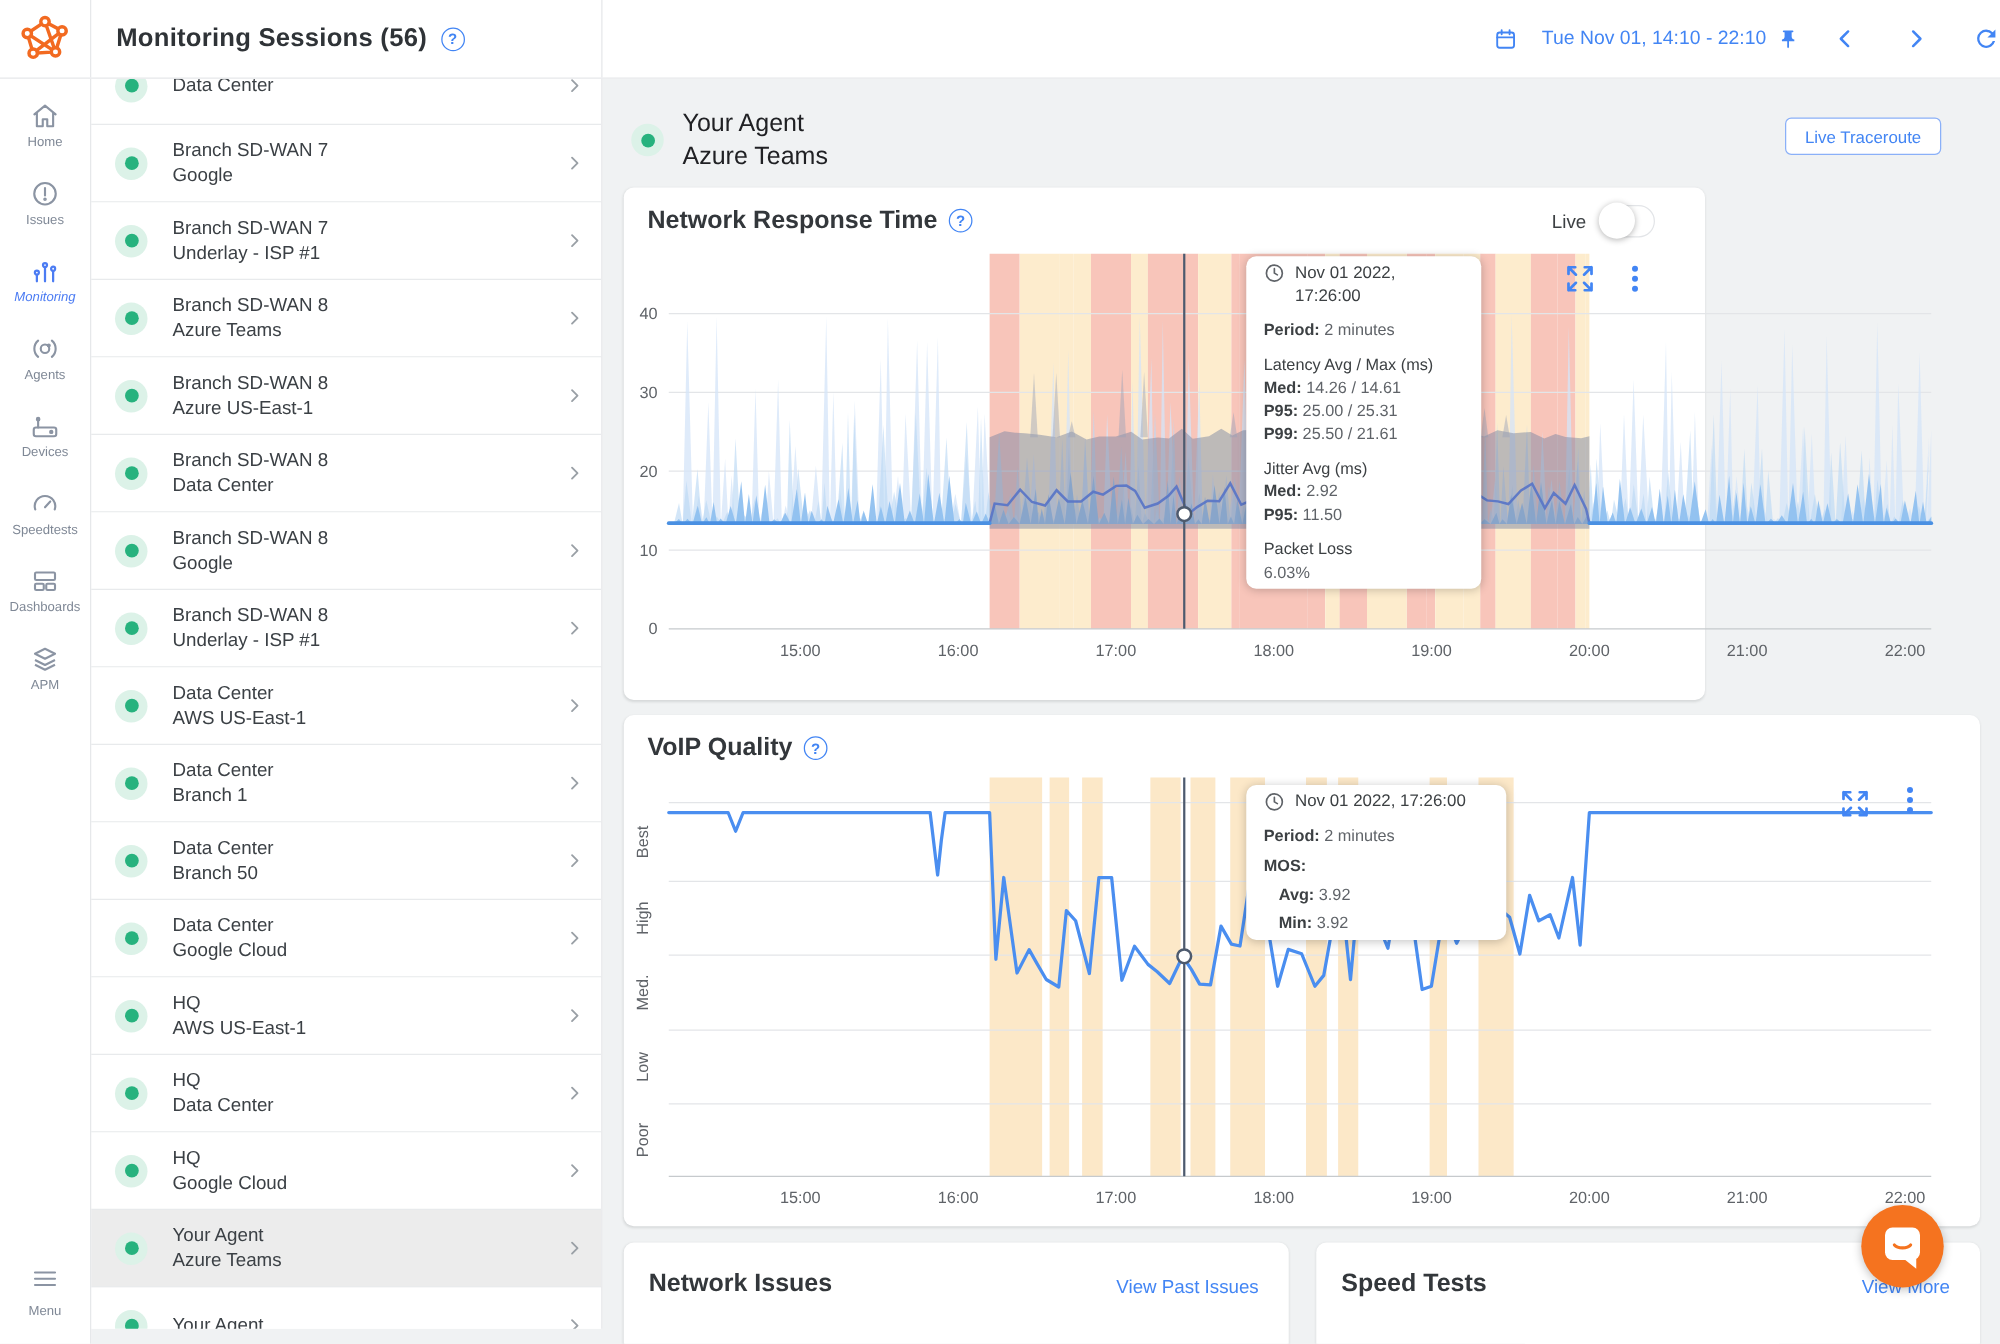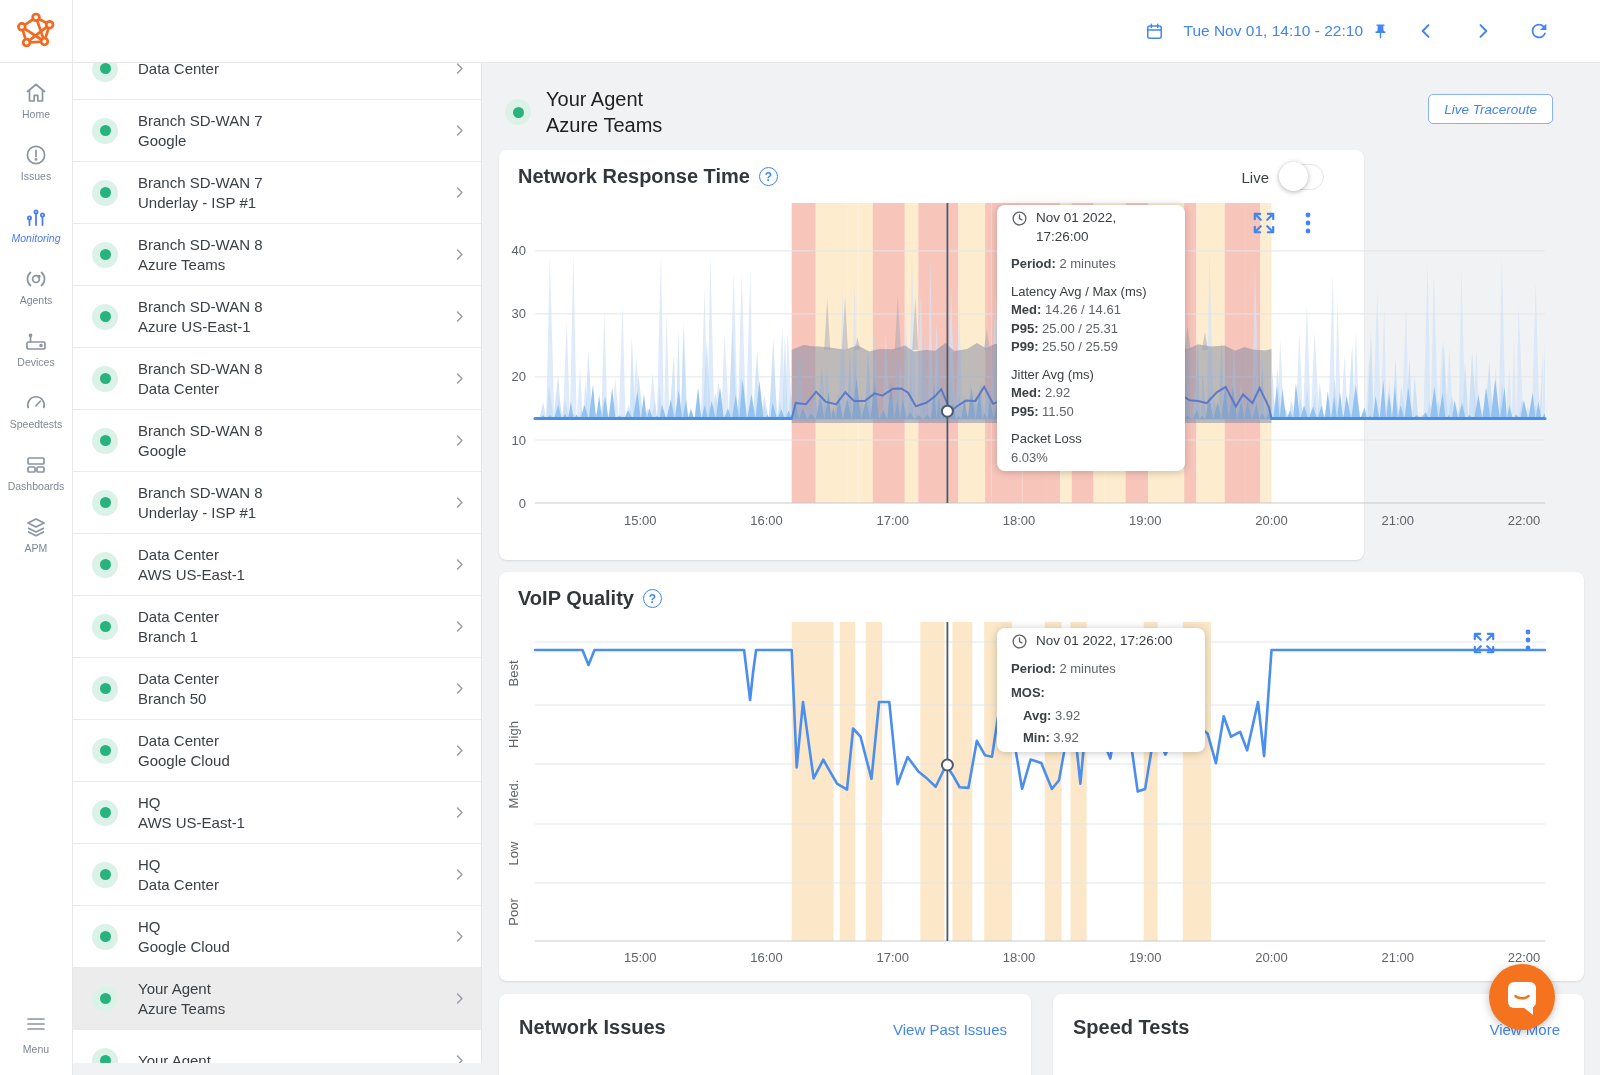--- a/index.html
+++ b/index.html
@@ -7,21 +7,21 @@
        font-family:"Liberation Sans","DejaVu Sans",sans-serif;color:#3b4045;}
   
   .topbar{position:absolute;left:0;top:0;width:1600px;height:62px;background:#fff;
           border-bottom:1px solid #e6e8ea;display:flex;align-items:center;z-index:20;}
   .logo-cell{width:72px;height:62px;border-right:1px solid #e6e8ea;display:flex;align-items:center;justify-content:center;flex:none;}
   .panel-head{width:409px;height:62px;border-right:1px solid #e6e8ea;display:flex;align-items:center;gap:11px;padding-left:20px;box-sizing:border-box;flex:none;}
   .panel-head h1{font-size:20.5px;font-weight:600;color:#2f3337;margin:0;letter-spacing:.2px;}
   .help{width:19px;height:19px;border:1.5px solid #4285f4;border-radius:50%;color:#4285f4;
         display:inline-flex;align-items:center;justify-content:center;font-size:12px;font-weight:700;flex:none;box-sizing:border-box;}
   .help::after{content:"?";}
-  .date-cluster{margin-left:auto;display:flex;align-items:center;gap:19px;padding-right:50px;color:#4285f4;}
+  .date-cluster{margin-left:auto;display:flex;align-items:center;gap:19px;color:#4285f4;}
   .date-text{font-size:15.5px;color:#4285f4;white-space:nowrap;}
   .tb-group{display:flex;align-items:center;gap:9px;}
   .tb-ic{display:inline-flex;align-items:center;justify-content:center;cursor:pointer;}
   
   .sidebar{position:absolute;left:0;top:62px;bottom:0;width:72px;background:#fff;border-right:1px solid #e6e8ea;z-index:10;}
   .nav{display:flex;flex-direction:column;align-items:center;padding-top:19px;gap:23px;}
   .nav-it{display:flex;flex-direction:column;align-items:center;gap:3px;color:#8b94a3;cursor:pointer;width:72px;}
   .nav-it .nlab{font-size:10.5px;color:#7f8896;}
   .nav-it.on{color:#4c7cf3;font-style:italic;}
   .nav-it.on .nlab{color:#4c7cf3;}
@@ -36,21 +36,21 @@
   .dot{width:26px;height:26px;border-radius:50%;background:#dcf2e8;display:flex;align-items:center;justify-content:center;margin-right:20px;flex:none;}
   .dot i{width:11px;height:11px;border-radius:50%;background:#27b27e;display:block;}
   .slines{display:flex;flex-direction:column;justify-content:center;font-size:15px;color:#3b4045;line-height:20px;}
   .chev{margin-left:auto;display:flex;align-items:center;}
   
   .content{position:absolute;left:482px;top:62px;right:0;bottom:0;background:#f0f2f3;overflow:hidden;}
   .agent-head{position:absolute;left:23px;top:24px;display:flex;gap:15px;align-items:center;}
   .agent-head .dot{margin-right:0;}
   .agent-title{font-size:20px;line-height:26px;color:#202124;}
   .trace-btn{position:absolute;right:47px;top:32px;height:30px;padding:0 15px;border:1px solid #8ab0f8;border-radius:5px;
-             color:#4285f4;font-size:13.5px;background:#fff;display:flex;align-items:center;cursor:pointer;font-family:inherit;font-style:italic;}
+             color:#4285f4;font-size:13.5px;background:#fff;display:flex;align-items:center;cursor:pointer;font-family:inherit;}
   .card{position:absolute;background:#fff;border-radius:8px;box-shadow:0 1px 2px rgba(60,64,67,.14);}
   .card-title-row{position:absolute;left:19px;top:15px;display:flex;align-items:center;gap:9px;}
   .card-title{font-size:20px;font-weight:600;color:#33373b;}
   .live-wrap{position:absolute;right:40px;top:14px;display:flex;align-items:center;gap:11px;}
   .live-lab{font-size:15px;color:#3c4043;}
   .switch{width:42px;height:24px;border:1px solid #e3e5e8;border-radius:13px;background:#fff;position:relative;cursor:pointer;box-sizing:content-box;}
   .switch b{position:absolute;left:-2px;top:-3px;width:29px;height:29px;border-radius:50%;background:#fff;box-shadow:0 1px 5px rgba(0,0,0,.3);}
   .chart-ic{position:absolute;cursor:pointer;z-index:6;display:flex;}
   .chart-svg{position:absolute;left:0;}
   .tick{font-size:13px;fill:#5f6368;}
@@ -73,20 +73,24 @@
 <div class="topbar">
   <div class="logo-cell">
     <svg width="42" height="42" viewBox="0 0 40 40" fill="none" stroke="#f26a21" stroke-width="2.6">
       <path d="M20 7L33 14M33 14L28 30M28 30L11 31M11 31L6.5 16M6.5 16L20 7M20 7L28 30M33 14L11 31M6.5 16L28 30"></path>
       <circle cx="20" cy="7" r="3.2" fill="#fff"></circle>
         <circle cx="33" cy="14" r="3.2" fill="#fff"></circle>
       <circle cx="28" cy="30" r="3.2" fill="#fff"></circle>
         <circle cx="11" cy="31" r="3.2" fill="#fff"></circle>
       <circle cx="6.5" cy="16" r="3.2" fill="#fff"></circle>
     </svg>
+  </div>
+  <div class="panel-head">
+    <h1>Monitoring Sessions (56)</h1>
+    <span class="help"></span>
   </div>
   <div class="date-cluster">
     <div class="tb-group">
       <span class="tb-ic">
         <svg width="19" height="19" viewBox="0 0 24 24" fill="none" stroke="#4285f4" stroke-width="1.9" stroke-linecap="round">
           <rect x="3.5" y="5" width="17" height="15.5" rx="2.5"></rect>
             <path d="M3.5 10h17M8 2.8v4M16 2.8v4"></path>
         </svg>
       </span>
     </div>
@@ -559,21 +563,21 @@
         <svg width="17" height="17" viewBox="0 0 24 24" fill="none" stroke="#5f6368" stroke-width="1.9" stroke-linecap="round" style="margin-top:1px">
           <circle cx="12" cy="12" r="9"></circle>
             <path d="M12 7v5l3.4 2"></path>
         </svg>
         <span><span>Nov 01 2022,</span><br><span>17:26:00</span></span>
       </div>
       <div class="tt-row"><b>Period:</b> <span>2 minutes</span></div>
       <div class="tt-sec">Latency Avg / Max (ms)</div>
       <div class="tt-row"><b>Med:</b> <span>14.26 / 14.61</span></div>
       <div class="tt-row"><b>P95:</b> <span>25.00 / 25.31</span></div>
-      <div class="tt-row"><b>P99:</b> <span>25.50 / 25.59</span></div>
+      <div class="tt-row"><b>P99:</b> <span>25.50 / 21.61</span></div>
       <div class="tt-sec">Jitter Avg (ms)</div>
       <div class="tt-row"><b>Med:</b> <span>2.92</span></div>
       <div class="tt-row"><b>P95:</b> <span>11.50</span></div>
       <div class="tt-sec">Packet Loss</div>
       <div class="tt-row"><span>6.03%</span></div>
     </div>
   </div>
 
   <div class="card" style="left:17px;top:510px;width:1085px;height:409px;">
     <div class="card-title-row">

